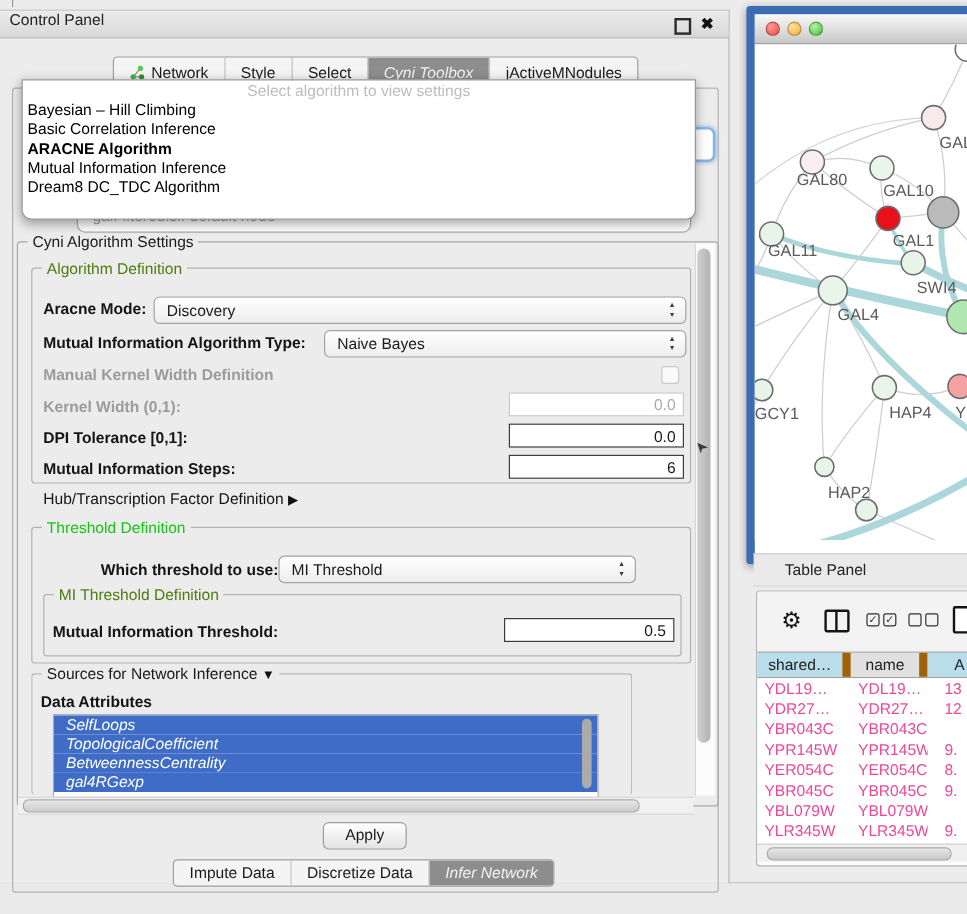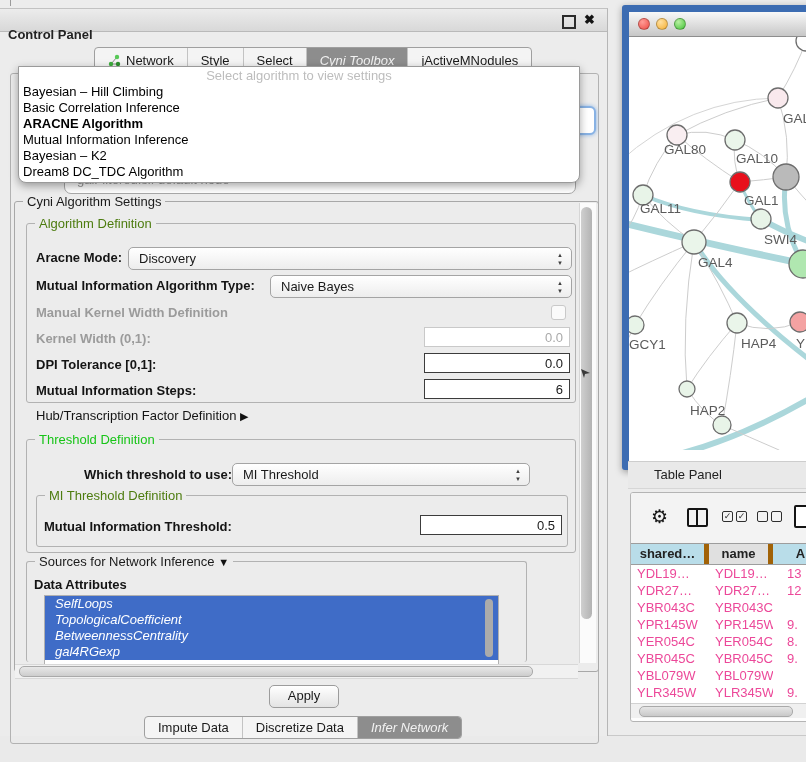--- a/index.html
+++ b/index.html
@@ -5,21 +5,21 @@
   html,body{margin:0;padding:0;}
   body{width:806px;height:762px;position:relative;overflow:hidden;background:#ececec;
        font-family:"Liberation Sans",sans-serif;font-size:13px;color:#1a1a1a;}
   .abs{position:absolute;}
 
   
   #cpanel{left:0;top:8px;width:607px;height:727px;background:#ececec;
           border-right:1px solid #b6b6b6;border-top:1px solid #c2c2c2;}
   #cpanel-titlebar{left:0;top:0;width:100%;height:22px;
           background:linear-gradient(#ececec,#d8d8d8);border-bottom:1px solid #b9b9b9;}
-  #cpanel-title{left:8px;top:18px;font-size:13px;color:#222;font-weight:bold;}
+  #cpanel-title{left:8px;top:0;font-size:13px;color:#222;}
   .winbtn{top:4px;width:13px;height:13px;line-height:13px;text-align:center;cursor:default;}
   #float-btn{left:562px;width:10px;height:10px;border:2px solid #2b2b2b;top:6px;}
   #close-btn{left:583px;font-weight:bold;font-size:13px;color:#141414;}
 
   
   .tabbar{display:inline-flex;align-items:stretch;background:#f4f4f4;
           border:1px solid #9f9f9f;border-radius:4px;overflow:hidden;}
   .tab{display:flex;align-items:center;padding:0 13px;border-right:1px solid #c3c3c3;
        background:transparent;color:#1a1a1a;white-space:nowrap;}
   .tab:last-child{border-right:none;}
@@ -120,21 +120,21 @@
   .cbpair{position:absolute;top:18px;display:flex;gap:3px;}
   .cb{width:9px;height:9px;border:1.5px solid #2e2e2e;border-radius:2px;position:relative;
          font-size:9px;line-height:9px;color:#2e2e2e;text-align:center;}
   #cb-checked{left:91px;}
   #cb-unchecked{left:126px;}
   .doc-icon{position:absolute;left:163px;top:12px;width:14px;height:19px;
          border:2px solid #141414;border-radius:2px;background:#fff;}
   #tp-headrow{position:relative;height:20px;display:flex;border-top:1px solid #9d9d9d;
          border-bottom:1px solid #9d9d9d;}
   .th{height:100%;line-height:20px;text-align:center;font-size:13px;color:#222;
-         border-right:5px solid #a16207;box-sizing:border-box;font-weight:bold;}
+         border-right:7px solid #a16207;box-sizing:border-box;}
   .th.c0{background:#b9dde9;}
   .th.c1{background:#e0e0e0;}
   .th.c2{background:#b9dde9;}
   .c0{width:78px;} .c1{width:64px;} .c2{width:60px;}
   #tp-body{position:relative;height:138px;background:#fff;overflow:hidden;}
   .tr{display:flex;height:17px;line-height:17px;}
   .td{font-size:13px;color:#ec4899;box-sizing:border-box;overflow:hidden;white-space:nowrap;}
   .td.c0,.td.c1{padding-left:6px;}
   .td.c2{padding-left:14px;}
   #tp-hsb{position:relative;height:14px;background:#f0f0f0;border-top:1px solid #d2d2d2;}
@@ -192,21 +192,20 @@
   <div class="abs" id="hidden-combo-focus"></div>
   <div class="abs" id="bg-combo">galFiltered.sif default node</div>
 
   <div class="abs" id="algo-popup">
     <div class="popup-ph">Select algorithm to view settings</div>
     <div>
         <div class="popup-item">Bayesian – Hill Climbing</div>
         <div class="popup-item">Basic Correlation Inference</div>
         <div class="popup-item hl">ARACNE Algorithm</div>
         <div class="popup-item">Mutual Information Inference</div>
-        <div class="popup-item">Bayesian – K2</div>
         <div class="popup-item">Dream8 DC_TDC Algorithm</div>
       </div>
   </div>
 
   <div class="abs groupbox" id="settings-box">
     <span class="legend">Cyni Algorithm Settings</span>
   </div>
 
   <div class="abs groupbox" style="left:26px;top:214px;width:548px;height:178px;">
     <span class="legend blue">Algorithm Definition</span>

